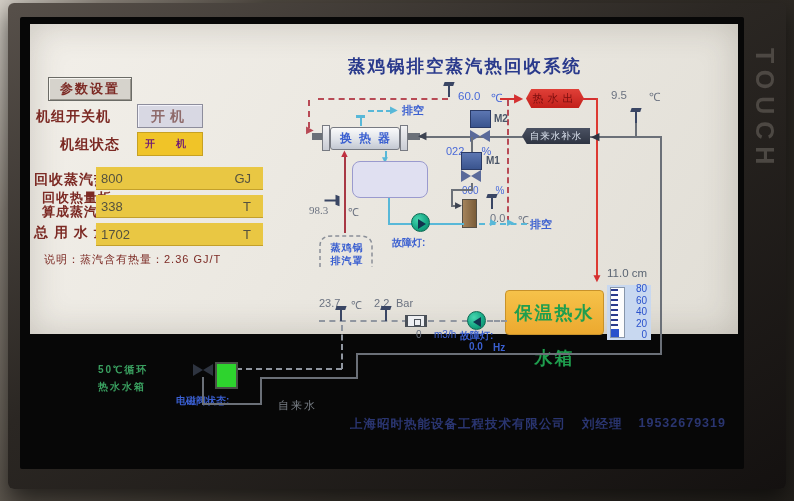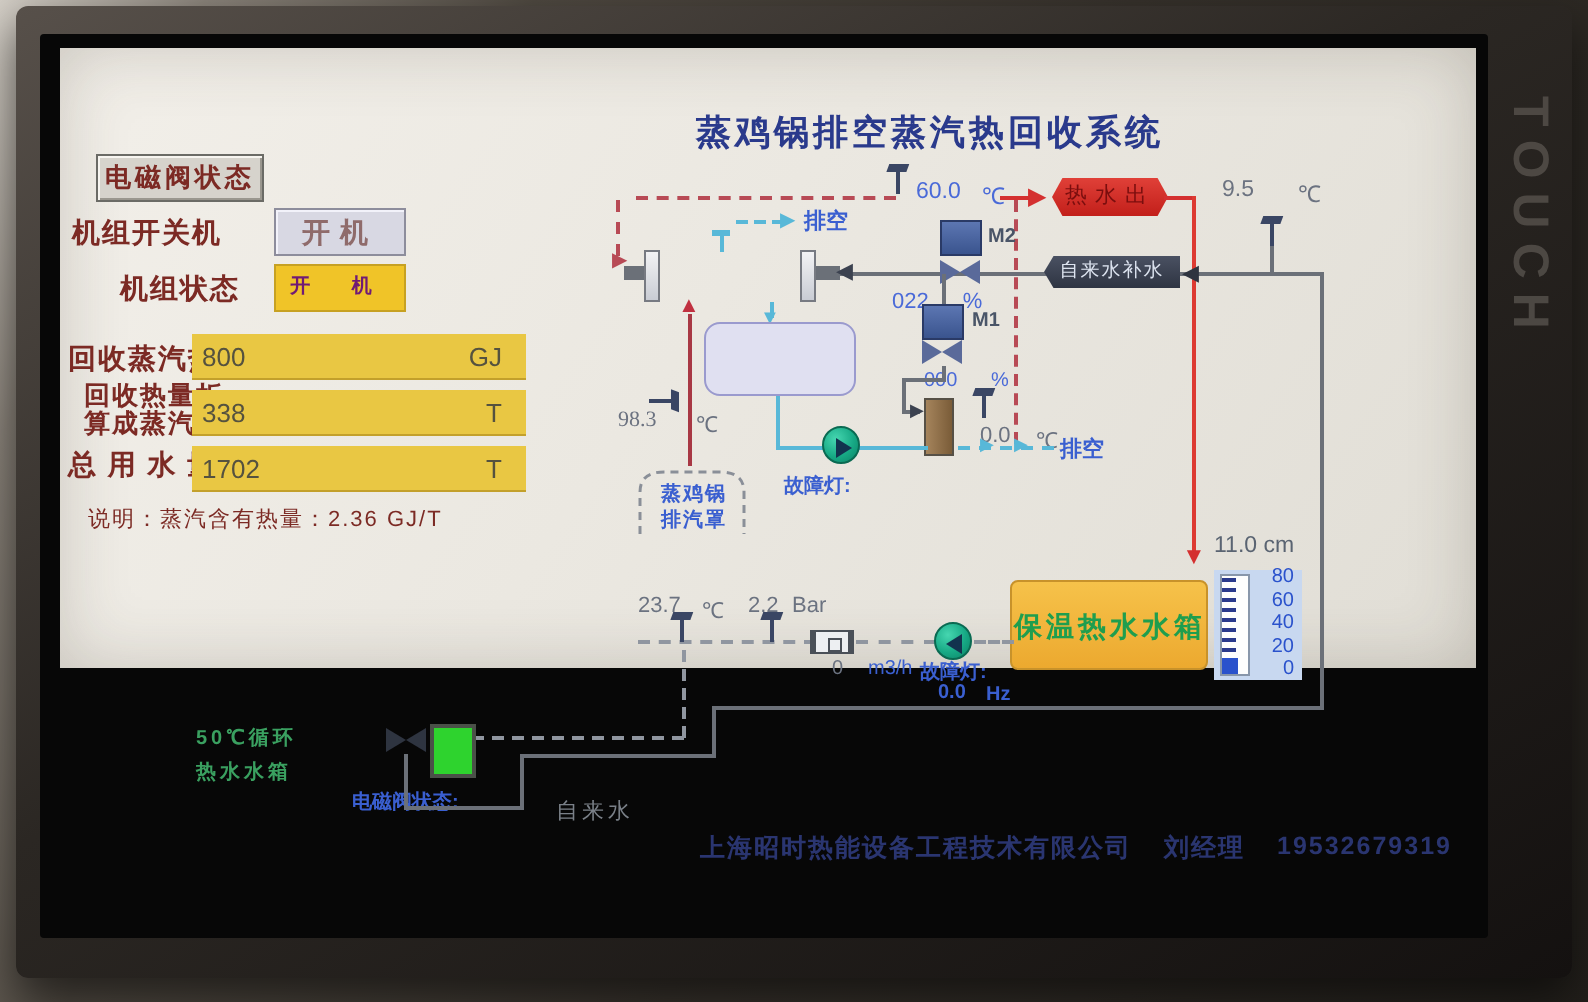--- a/index.html
+++ b/index.html
@@ -65,21 +65,21 @@
   .flowmeter{width:22px;height:12px;background:#edeff2;border:1px solid #4a5058;
     box-shadow:inset 2px 0 0 #4a5058,inset -2px 0 0 #4a5058;}
   .flowmeter::after{content:"";position:absolute;left:8px;top:2.5px;width:5px;height:5px;border:1px solid #4a5058;}
   .tag-red{background:linear-gradient(#e04038,#c21f1a);clip-path:polygon(0 50%,9% 0,91% 0,100% 50%,91% 100%,9% 100%);
     color:#7a0e0e;font-weight:normal;font-size:11px;text-align:center;line-height:19px;letter-spacing:4px;}
   .tag-dark{background:linear-gradient(#4a5162,#2e3442);clip-path:polygon(0 50%,7% 0,100% 0,100% 100%,7% 100%);
     color:#dde4f0;font-size:9.5px;text-align:center;line-height:16px;letter-spacing:1px;}
   .lav{background:#e0e0f1;border:1.5px solid #9a9ace;border-radius:8px;}
   .brown{background:linear-gradient(90deg,#a5845c,#7a5c38);border:1px solid #565046;}
   .tank{background:linear-gradient(#f6c24a,#eca92f);border:1px solid #c8922a;border-radius:4px;
-    color:#1f9e4e;font-weight:bold;font-size:14px;letter-spacing:2px;text-align:right;line-height:45px;}
+    color:#1f9e4e;font-weight:bold;font-size:18px;letter-spacing:2px;text-align:center;line-height:45px;}
   .gaugebg{background:#c8d8f0;}
   .gauge{background:#fdfdfd;border:1px solid #8896aa;}
   .gauge::before{content:"";position:absolute;left:0;top:1px;bottom:1px;width:7px;
     background:repeating-linear-gradient(to bottom,#2a3a8c 0 2px,transparent 2px 5px);}
   .gauge::after{content:"";position:absolute;left:0;bottom:0;width:8px;height:8px;background:#2a52cc;}
   .scale{color:#2a52cc;font-size:10px;line-height:11.5px;text-align:right;}
   .greentx{color:#3aa060;font-weight:bold;font-size:10px;line-height:17px;letter-spacing:2px;}
   .sqgreen{background:#2ed32e;border:2px solid #4a5048;}
   .hoodtx{color:#3a5fd0;font-size:10px;font-weight:bold;line-height:13px;text-align:center;letter-spacing:1px;}
   .footer{color:#2a3570;font-weight:bold;font-size:12.5px;letter-spacing:1px;white-space:nowrap;display:flex;gap:16px;}
@@ -89,21 +89,21 @@
 
 <div class="photo">
   <div class="bezel"></div>
   <div class="screen-outer"></div>
   <div class="brand">TOUCH</div>
 
   <div class="screen">
 
     <div class="abs title" style="left:235px;top:30px;width:400px;">蒸鸡锅排空蒸汽热回收系统</div>
 
-    <div class="abs btn" style="left:18px;top:53px;width:84px;height:24px;">电磁阀状态</div>
+    <div class="abs btn" style="left:18px;top:53px;width:84px;height:24px;">参数设置</div>
     <div class="abs mlabel" style="left:6px;top:84px;">机组开关机</div>
     <div class="abs btn-power" style="left:107px;top:80px;width:66px;height:24px;">开机</div>
     <div class="abs mlabel" style="left:30px;top:112px;">机组状态</div>
     <div class="abs lamp" style="left:107px;top:108px;width:66px;height:24px;">开 机</div>
 
     <div class="abs mlabel" style="left:4px;top:147px;">回收蒸汽热量</div>
     <div class="abs field" style="left:66px;top:143px;width:167px;height:23px;">
       <span class="val">800</span>
       <span class="unit">GJ</span>
     </div>
@@ -122,20 +122,21 @@
     </div>
     <div class="abs note" style="left:14px;top:228px;">说明：蒸汽含有热量：2.36 GJ/T</div>
 
     <div class="abs dashr" style="left:288px;top:74px;width:130px;"></div>
     <div class="abs dashrv" style="left:278px;top:76px;height:28px;"></div>
     <div class="abs arr-r" style="left:276px;top:100px;color:#b84a55;font-size:10px;"></div>
     <div class="abs dashrv" style="left:477px;top:76px;height:122px;"></div>
 
     <div class="abs pipe" style="left:282px;top:109px;width:10px;height:7px;"></div>
     <div class="abs flange" style="left:292px;top:101px;width:8px;height:26px;"></div>
+    <div class="abs exch-body" style="left:300px;top:103px;width:70px;height:23px;">换热器</div>
     <div class="abs flange" style="left:370px;top:101px;width:8px;height:26px;"></div>
     <div class="abs pipe" style="left:378px;top:109px;width:12px;height:7px;"></div>
     <div class="abs pipec" style="left:330px;top:93px;width:2px;height:9px;"></div>
     <div class="abs pipec" style="left:326px;top:91px;width:9px;height:3px;"></div>
 
     <div class="abs dashc" style="left:338px;top:86px;width:24px;"></div>
     <div class="abs arr-r" style="left:360px;top:80px;color:#58b8d8;font-size:10px;"></div>
     <div class="abs lblb" style="left:372px;top:79px;font-size:11px;">排空</div>
 
     <div class="abs pipe" style="left:390px;top:112px;width:242px;height:2px;"></div>

